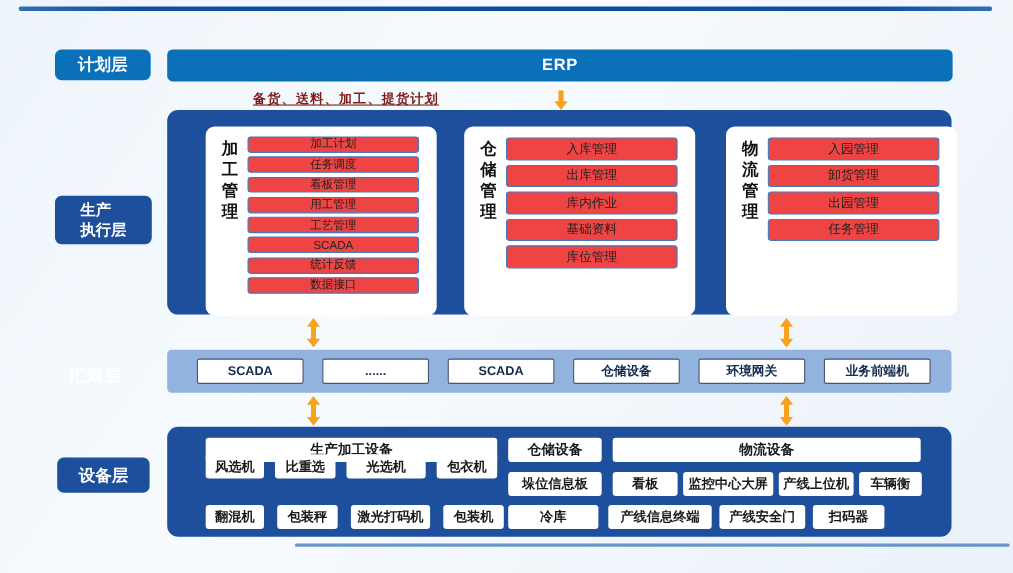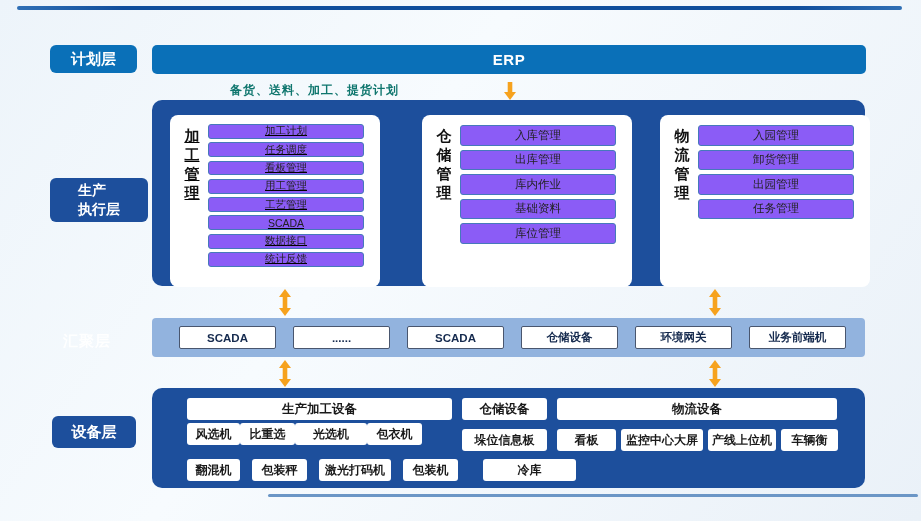--- a/index.html
+++ b/index.html
@@ -15,29 +15,29 @@
   .bottomline{left:268px;top:494px;width:650px;height:3px;border-radius:2px;background:#6b96c6;}
   
   .chip{background:#0a70b8;color:#fff;border-radius:6px;display:flex;
     align-items:center;justify-content:center;font-weight:bold;font-size:15px;text-align:left;}
   .chip.navy{background:#1d4f9c;}
   .chip.two{font-size:14px;line-height:19px;}
   
   .erpbar{left:152px;top:45px;width:714px;height:29px;background:#0a70b8;border-radius:5px;
     color:#fff;font-weight:bold;font-size:15px;display:flex;align-items:center;justify-content:center;
     letter-spacing:.5px;}
-  .plannote{left:230px;top:82px;font-size:12px;font-weight:bold;color:#0f766e;letter-spacing:1px;}
+  .plannote{left:230px;top:82px;font-size:12px;font-weight:bold;color:#7f1d1d;letter-spacing:1px;text-decoration:underline;}
   
   .block{background:#1d4f9c;border-radius:10px;}
   
   .card{position:absolute;background:#fff;border-radius:8px;display:flex;padding:8px 16px 8px 12px;}
   .vtitle{width:20px;font-size:15px;font-weight:bold;color:#111;line-height:19px;
     word-break:break-all;padding-top:3px;text-align:center;}
   .items{flex:1;display:flex;flex-direction:column;margin-left:6px;}
-  .ibox{border:1px solid #4679bb;border-radius:3px;background:#8b5cf6;color:#222;
+  .ibox{border:1px solid #4679bb;border-radius:3px;background:#ef4444;color:#222;
     display:flex;align-items:center;justify-content:center;box-sizing:border-box;}
   .items.dense{gap:3.5px;padding-top:1px;}
   .items.dense .ibox{height:14.8px;font-size:10.5px;}
   .items.loose{gap:4px;padding-top:2px;}
   .items.loose .ibox{height:20.5px;font-size:11.5px;}
   
   .band{left:152px;top:318px;width:713px;height:39px;background:#92b3de;border-radius:4px;
     display:flex;align-items:center;padding-left:27px;gap:17px;box-sizing:border-box;}
   .bbox{width:95px;height:21px;background:#fff;border:1px solid #49566e;border-radius:2px;
     display:flex;align-items:center;justify-content:center;font-size:11.5px;font-weight:600;color:#152a4e;}
@@ -62,38 +62,38 @@
   </div>
 
 <div class="abs plannote">备货、送料、加工、提货计划</div>
 
 <div class="abs arrow" style="left:503px;top:82px;">
   <svg width="14" height="18" viewBox="0 0 14 18">
       <path d="M7 18 L13 10 L9.3 10 L9.3 0 L4.7 0 L4.7 10 L1 10 Z" fill="#F6A21E"></path>
     </svg>
 </div>
 
-<div class="abs chip navy two" style="left:50px;top:178px;width:98px;height:44px;">
+<div class="abs chip navy two" style="left:50px;top:178px;width:88px;height:44px;">
   <span><span>生产</span><br>
   <span>执行层</span></span>
 </div>
 
 <div class="abs block" style="left:152px;top:100px;width:713px;height:186px;">
 
-  <div class="card" style="left:18px;top:15px;width:182px;height:156px;text-decoration:underline;">
+  <div class="card" style="left:35px;top:15px;width:182px;height:156px;">
     <div class="vtitle">加工管理</div>
     <div class="items dense">
       <div class="ibox">加工计划</div>
       <div class="ibox">任务调度</div>
       <div class="ibox">看板管理</div>
       <div class="ibox">用工管理</div>
       <div class="ibox">工艺管理</div>
       <div class="ibox">SCADA</div>
+      <div class="ibox">统计反馈</div>
       <div class="ibox">数据接口</div>
-      <div class="ibox">统计反馈</div>
     </div>
   </div>
 
   <div class="card" style="left:270px;top:15px;width:182px;height:156px;">
     <div class="vtitle">仓储管理</div>
     <div class="items loose">
       <div class="ibox">入库管理</div>
       <div class="ibox">出库管理</div>
       <div class="ibox">库内作业</div>
       <div class="ibox">基础资料</div>
@@ -148,21 +148,21 @@
 <div class="abs chip navy" style="left:52px;top:416px;width:84px;height:32px;">设备层</div>
 
 <div class="abs block" style="left:152px;top:388px;width:713px;height:100px;">
 
   <div class="drow" style="left:35px;top:10px;">
     <div class="dbox hdr" style="width:265px;">生产加工设备</div>
     <div class="dbox hdr" style="width:85px;margin-left:10px;">仓储设备</div>
     <div class="dbox hdr" style="width:280px;margin-left:10px;">物流设备</div>
   </div>
 
-  <div class="drow" style="left:35px;top:35px;">
+  <div class="drow" style="left:35px;top:25px;gap:10px;">
     <div class="dbox" style="width:53px;">风选机</div>
     <div class="dbox" style="width:55px;">比重选</div>
     <div class="dbox" style="width:72px;">光选机</div>
     <div class="dbox" style="width:55px;">包衣机</div>
   </div>
   <div class="drow" style="left:310px;top:41px;">
     <div class="dbox" style="width:85px;">垛位信息板</div>
   </div>
   <div class="drow" style="left:405px;top:41px;gap:5px;border-radius:11px;">
     <div class="dbox" style="width:59px;">看板</div>
@@ -171,17 +171,22 @@
     <div class="dbox" style="width:57px;">车辆衡</div>
   </div>
 
   <div class="drow" style="left:35px;top:71px;gap:12px;">
     <div class="dbox" style="width:53px;">翻混机</div>
     <div class="dbox" style="width:55px;">包装秤</div>
     <div class="dbox" style="width:72px;">激光打码机</div>
     <div class="dbox" style="width:55px;">包装机</div>
   </div>
   <div class="drow" style="left:310px;top:71px;">
-    <div class="dbox" style="width:93px;margin-left:21px;">冷库</div>
+    <div class="dbox" style="width:82px;">冷库</div>
+  </div>
+  <div class="drow" style="left:401px;top:71px;gap:7px;">
+    <div class="dbox" style="width:94px;">产线信息终端</div>
+    <div class="dbox" style="width:78px;">产线安全门</div>
+    <div class="dbox" style="width:65px;">扫码器</div>
   </div>
 </div>
 
 <div class="abs bottomline"></div>
 
 </body></html>

